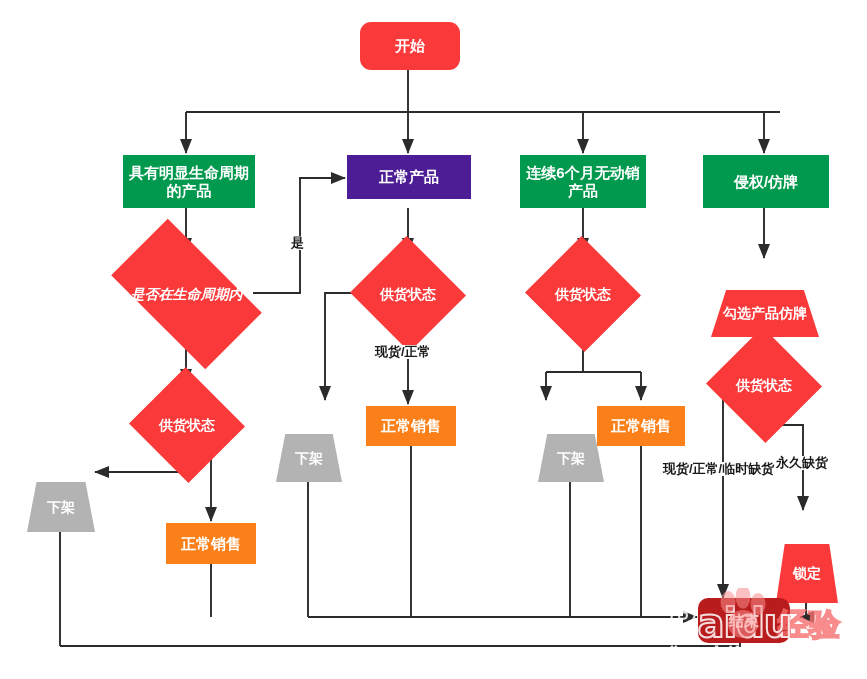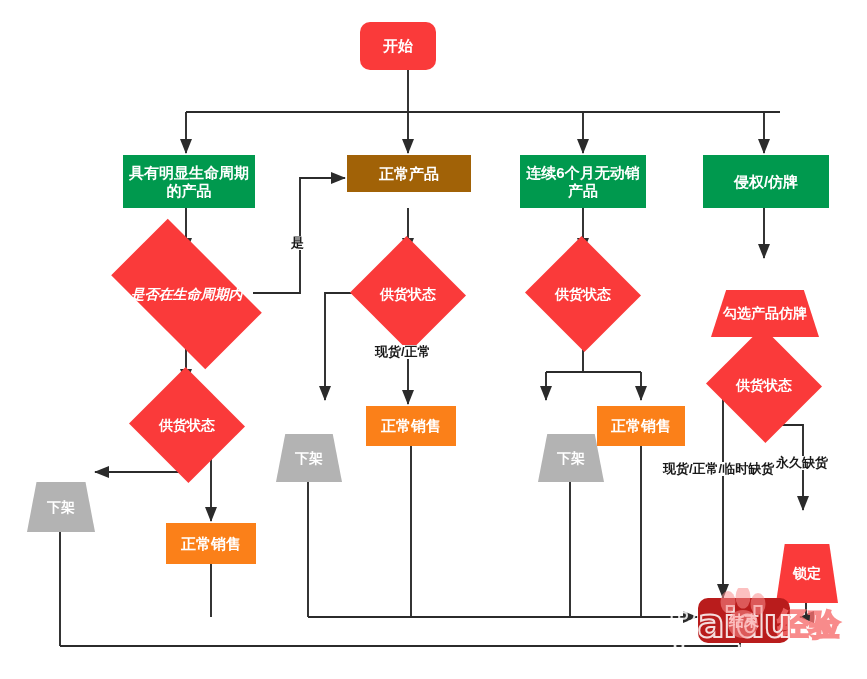--- a/index.html
+++ b/index.html
@@ -77,21 +77,21 @@
     position:absolute; left:110px; top:8px;
     font-size: 31px; font-weight: bold;
     color: rgba(255,255,255,0.0);
     -webkit-text-stroke: 2px rgba(246,110,110,0.8);
   }
   #wm-url {
     position:absolute; left:2px; top:48px;
     font-size: 14px;
     color: rgba(255,255,255,0.0);
     -webkit-text-stroke: 1.2px rgba(255,255,255,0.9);
-    font-family: Liberation Mono, monospace;
+    font-family: Liberation Serif, serif;
   }
   #wm-paw { position:absolute; left:44px; top:-8px; }
 </style>
 </head>
 <body>
 
 <svg id="canvas" viewBox="0 0 867 679">
   <defs>
     <marker id="ar" markerWidth="9" markerHeight="9" refX="7.5" refY="3.2" orient="auto" markerUnits="strokeWidth">
       <path d="M0,0 L8,3.2 L0,6.4 z" fill="#2b2b2b"></path>
@@ -147,29 +147,29 @@
 
     <path d="M764,425 L803,425 L803,510" marker-end="url(#ar)"></path>
 
     <path d="M806,560 L806,617 L800,617" marker-end="url(#ar)"></path>
 
     <path d="M308,617 L697,617" marker-end="url(#ar)"></path>
     <path d="M60,646 L740,646 L740,628" marker-end="url(#ar)"></path>
   </g>
 </svg>
 
-<div class="node n-term" style="left:360px; top:22px; width:76px; height:48px; background:#FA3A3A;">
+<div class="node n-term" style="left:360px; top:22px; width:100px; height:48px; background:#FA3A3A;border-radius:11px;">
   <span>开始</span>
 </div>
 
 <div class="node n-proc" style="left:123px; top:155px; width:132px; height:53px; background:#00994E;">
   <span>具有明显生命周期的产品</span>
 </div>
 
-<div class="node n-proc" style="left:347px; top:155px; width:124px; height:37px; background:#a16207;">
+<div class="node n-proc" style="left:347px; top:155px; width:124px; height:44px; background:#4c1d95;">
   <span>正常产品</span>
 </div>
 
 <div class="node n-proc" style="left:520px; top:155px; width:126px; height:53px; background:#00994E;">
   <span>连续6个月无动销产品</span>
 </div>
 
 <div class="node n-proc" style="left:703px; top:155px; width:126px; height:53px; background:#00994E;">
   <span>侵权/仿牌</span>
 </div>

